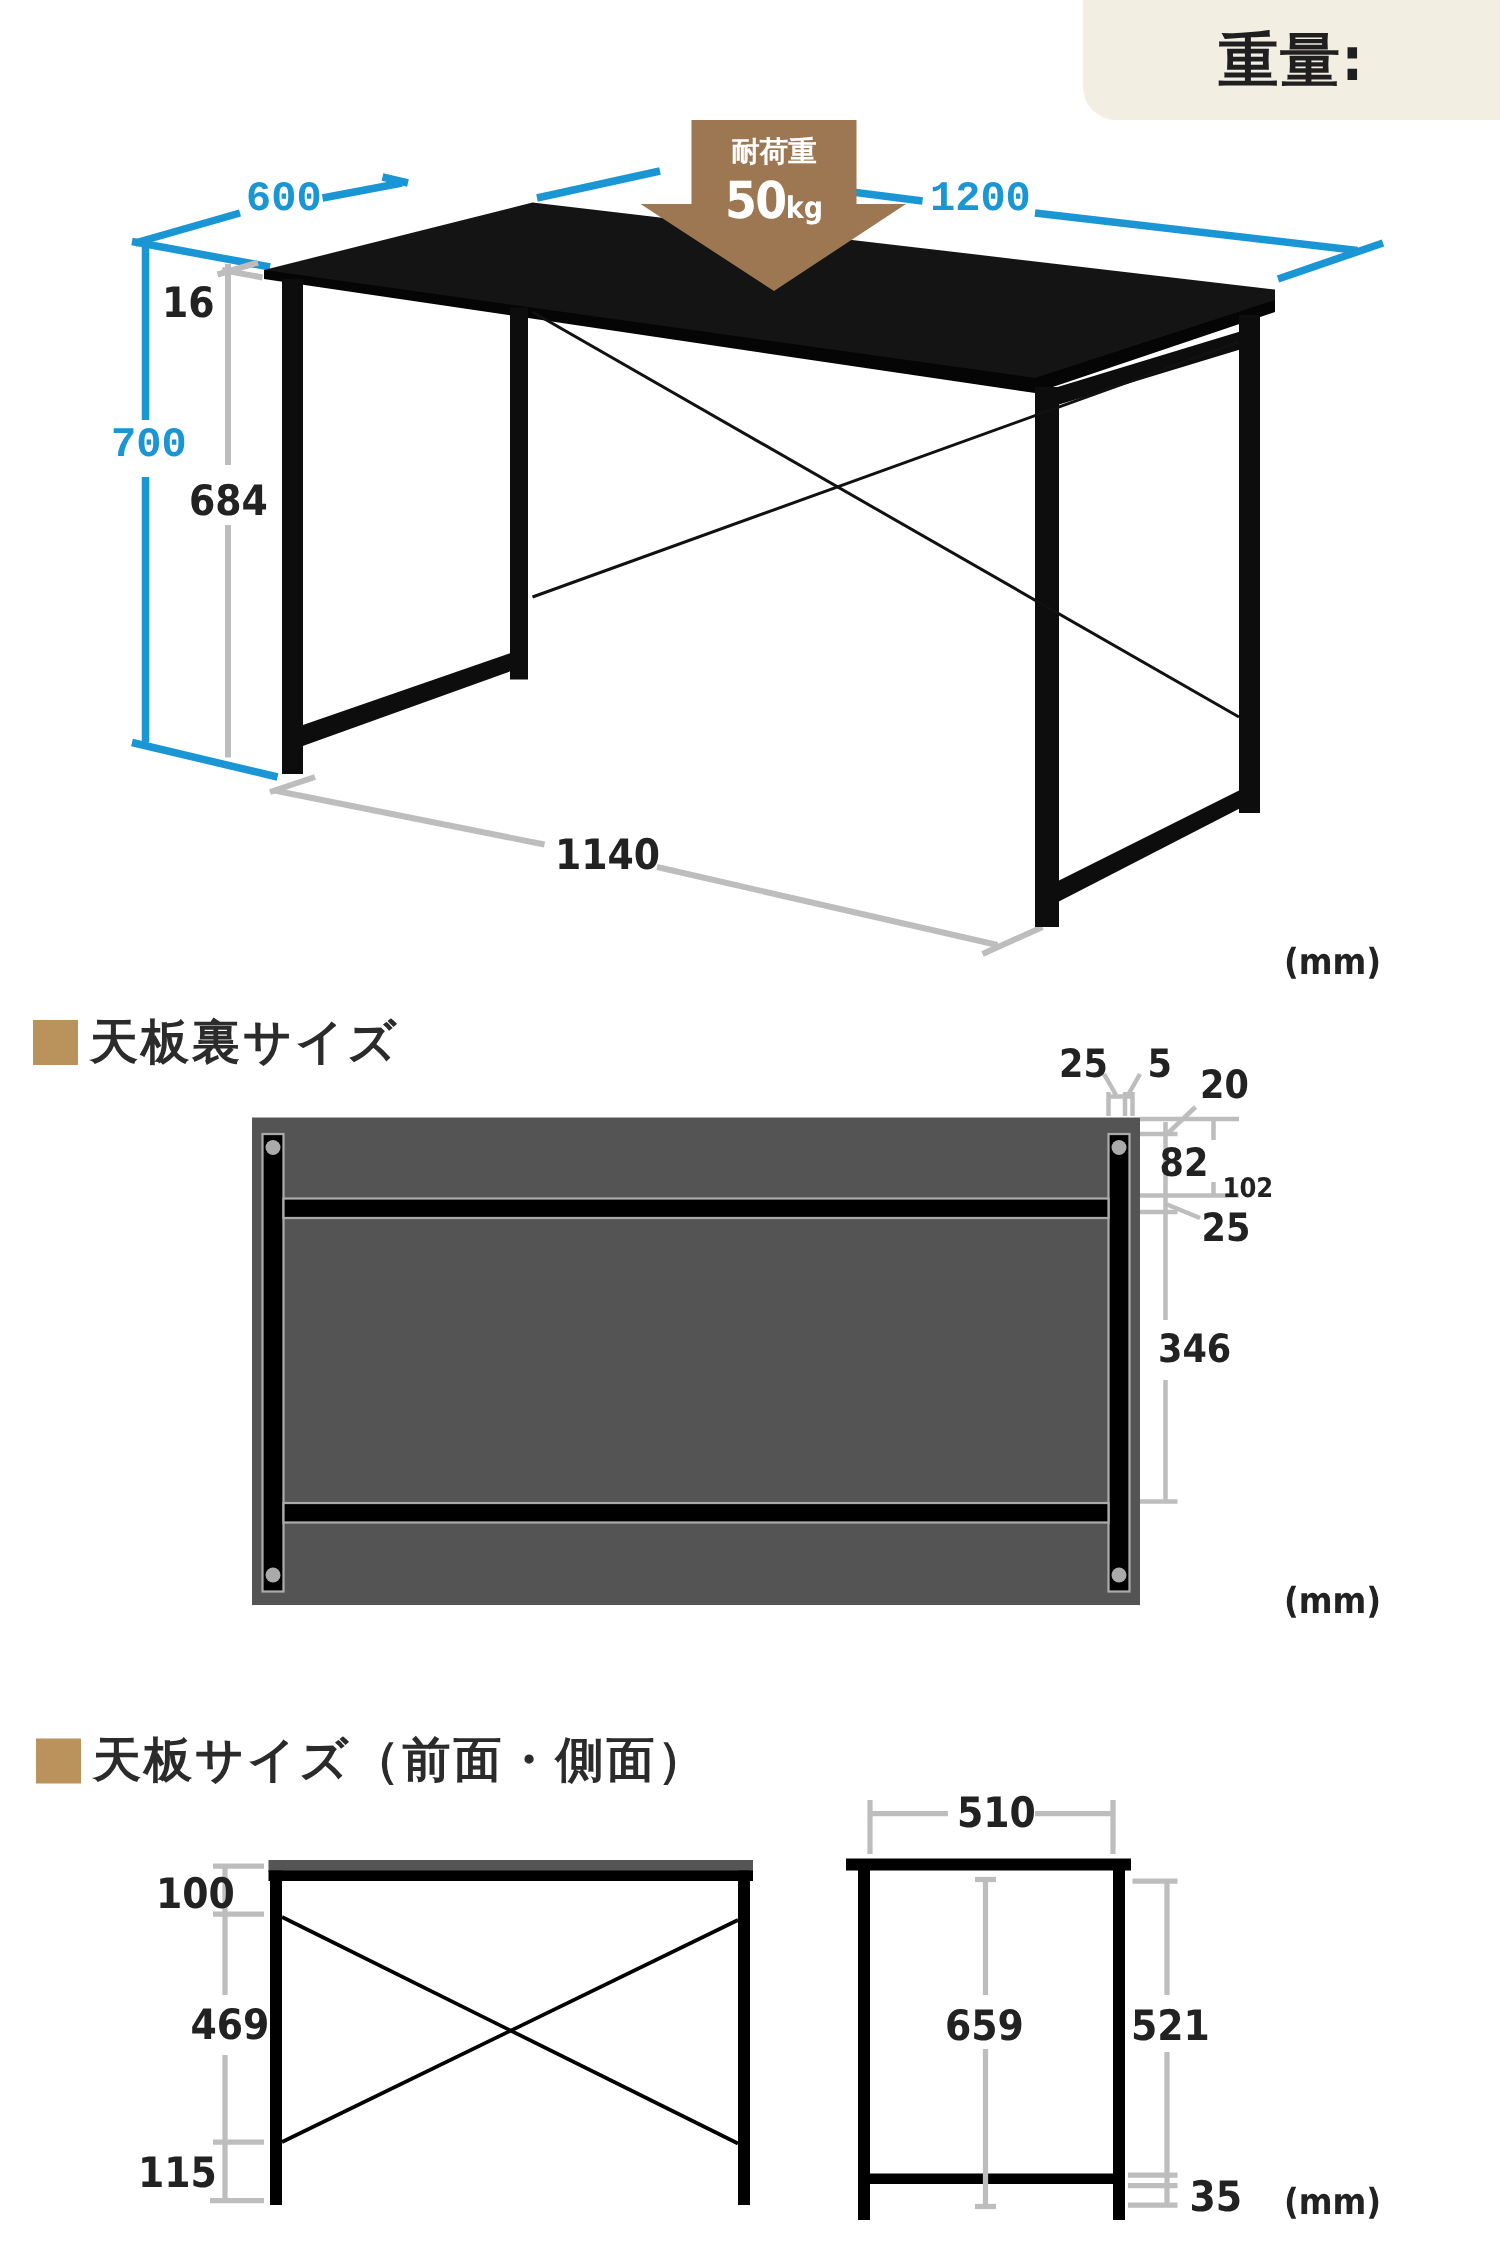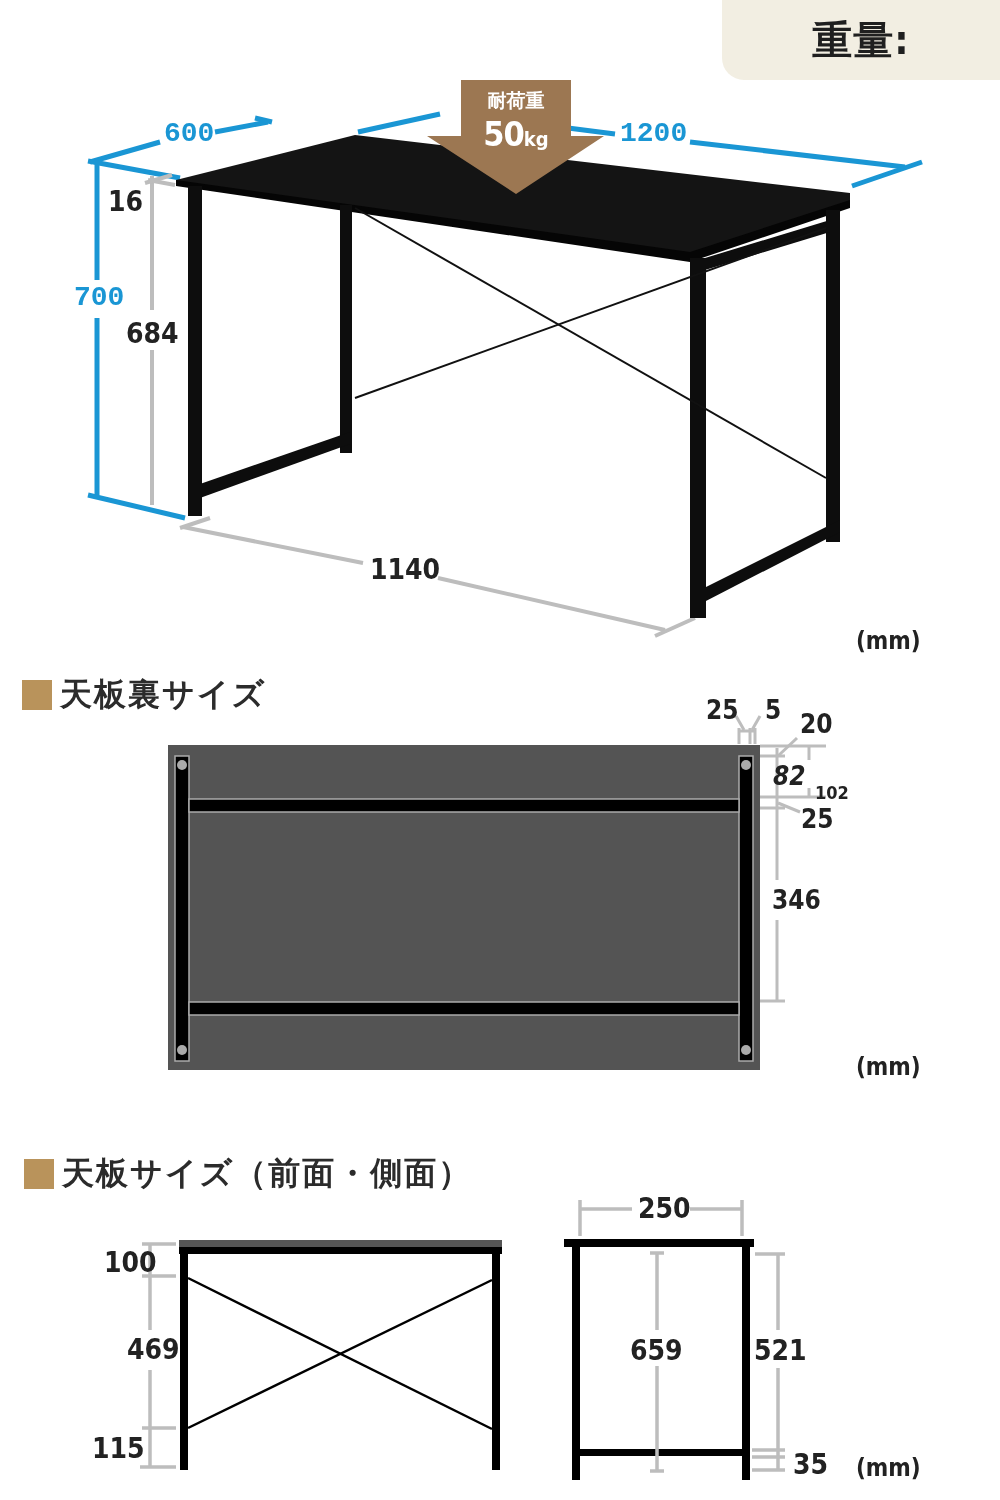--- a/index.html
+++ b/index.html
@@ -125,21 +125,21 @@
     <line x1="778" y1="756" x2="797" y2="738"></line>
     <line x1="778" y1="803" x2="800" y2="812"></line>
   </g>
   <rect x="770" y="880" width="20" height="40" fill="#fff"></rect>
   <rect x="800" y="760" width="70" height="28" fill="#fff"></rect>
 </svg>
 
 <div class="abs dim" style="left:706px;top:697px;font-size:26px;">25</div>
 <div class="abs dim" style="left:765px;top:697px;font-size:26px;">5</div>
 <div class="abs dim" style="left:800px;top:711px;font-size:26px;">20</div>
-<div class="abs dim" style="left:773px;top:763px;font-size:26px;font-style:italic;">82</div>
+<div class="abs dim" style="left:773px;top:763px;font-size:26px;">82</div>
 <div class="abs dim" style="left:815px;top:761px;font-size:18px;margin-top:23px;">102</div>
 <div class="abs dim" style="left:801px;top:806px;font-size:26px;">25</div>
 <div class="abs dim" style="left:772px;top:887px;font-size:26px;">346</div>
 <div class="abs unit" style="left:856px;top:1053px;">(mm)</div>
 
 <div class="abs section-title" style="left:24px;top:1152px;">
   <span class="sq"></span>
   <span>天板サイズ（前面・側面）</span>
 </div>
 
@@ -182,17 +182,17 @@
     <line x1="755" y1="1254" x2="785" y2="1254"></line>
     <line x1="752" y1="1450" x2="785" y2="1450"></line>
     <line x1="752" y1="1457" x2="785" y2="1457"></line>
     <line x1="752" y1="1470" x2="785" y2="1470"></line>
   </g>
 </svg>
 
 <div class="abs dim" style="left:104px;top:1249px;">100</div>
 <div class="abs dim" style="left:127px;top:1336px;">469</div>
 <div class="abs dim" style="left:92px;top:1435px;">115</div>
-<div class="abs dim" style="left:638px;top:1195px;">250</div>
+<div class="abs dim" style="left:638px;top:1195px;">510</div>
 <div class="abs dim" style="left:630px;top:1337px;">659</div>
 <div class="abs dim" style="left:754px;top:1337px;">521</div>
 <div class="abs dim" style="left:793px;top:1451px;">35</div>
 <div class="abs unit" style="left:856px;top:1454px;">(mm)</div>
 
 </body></html>

